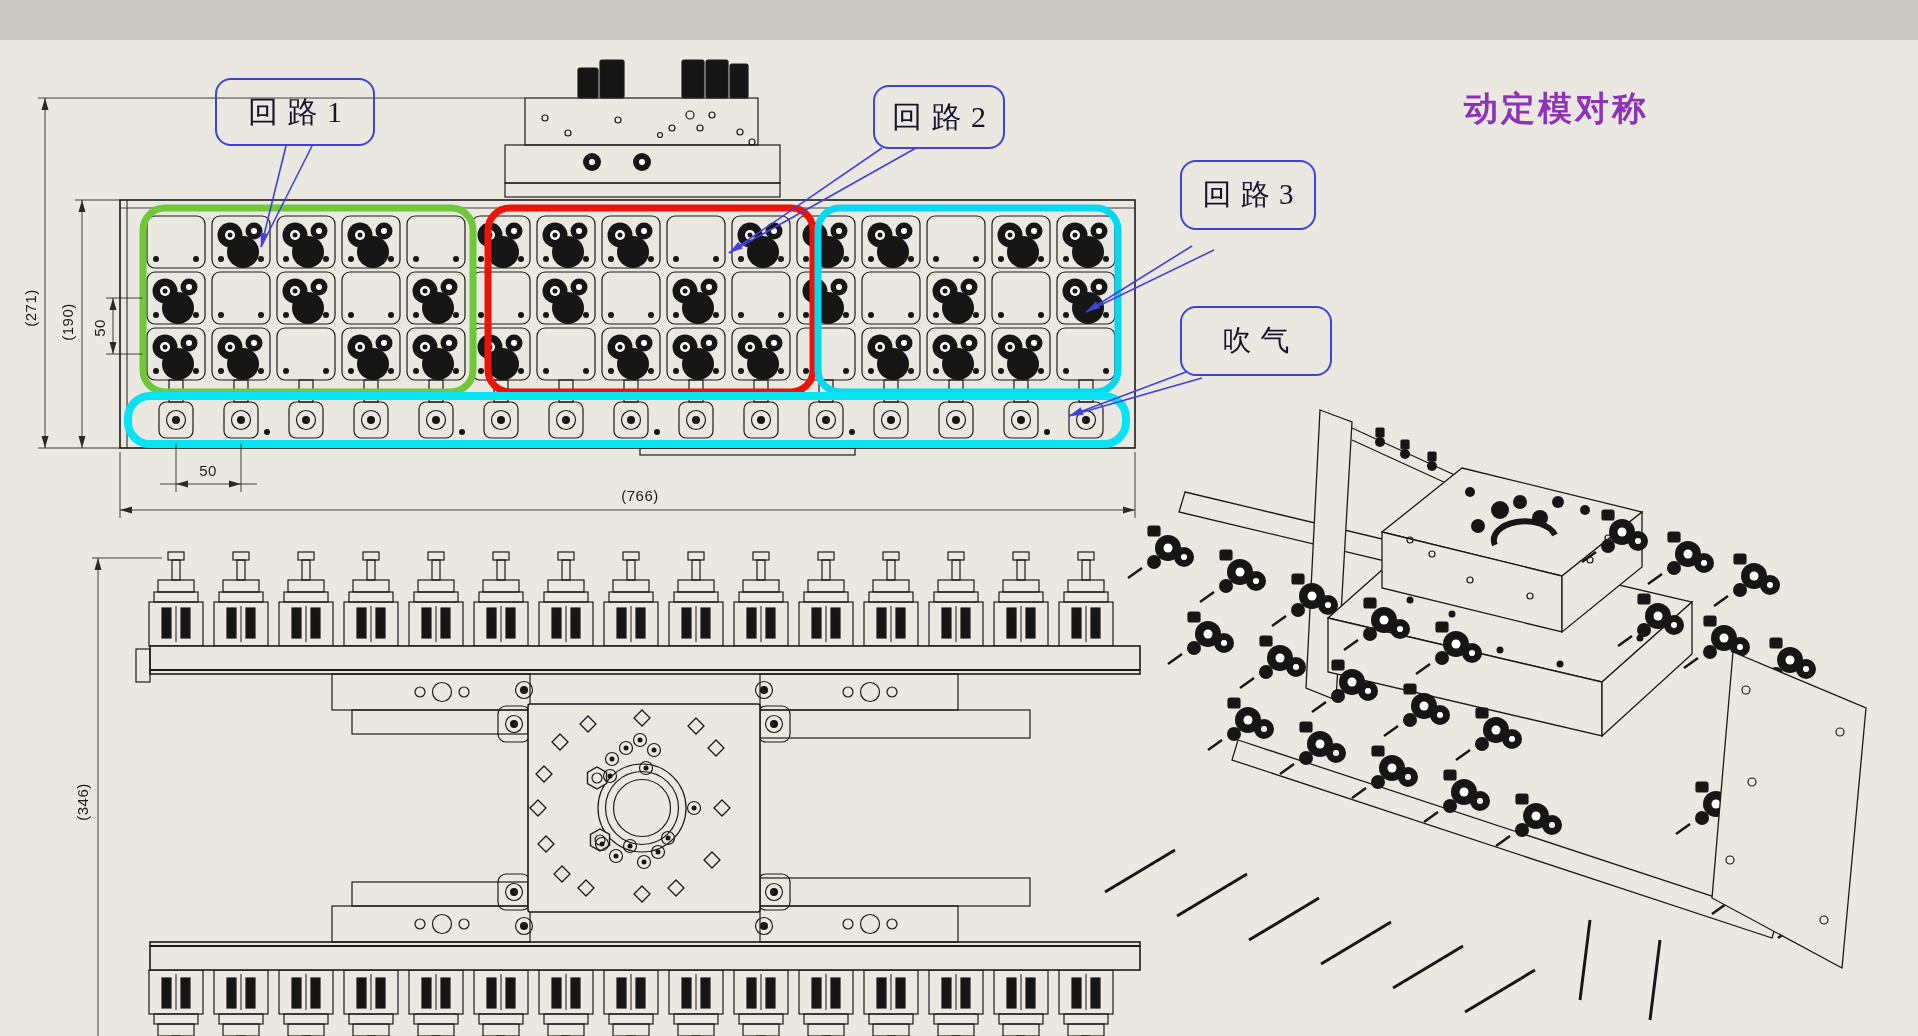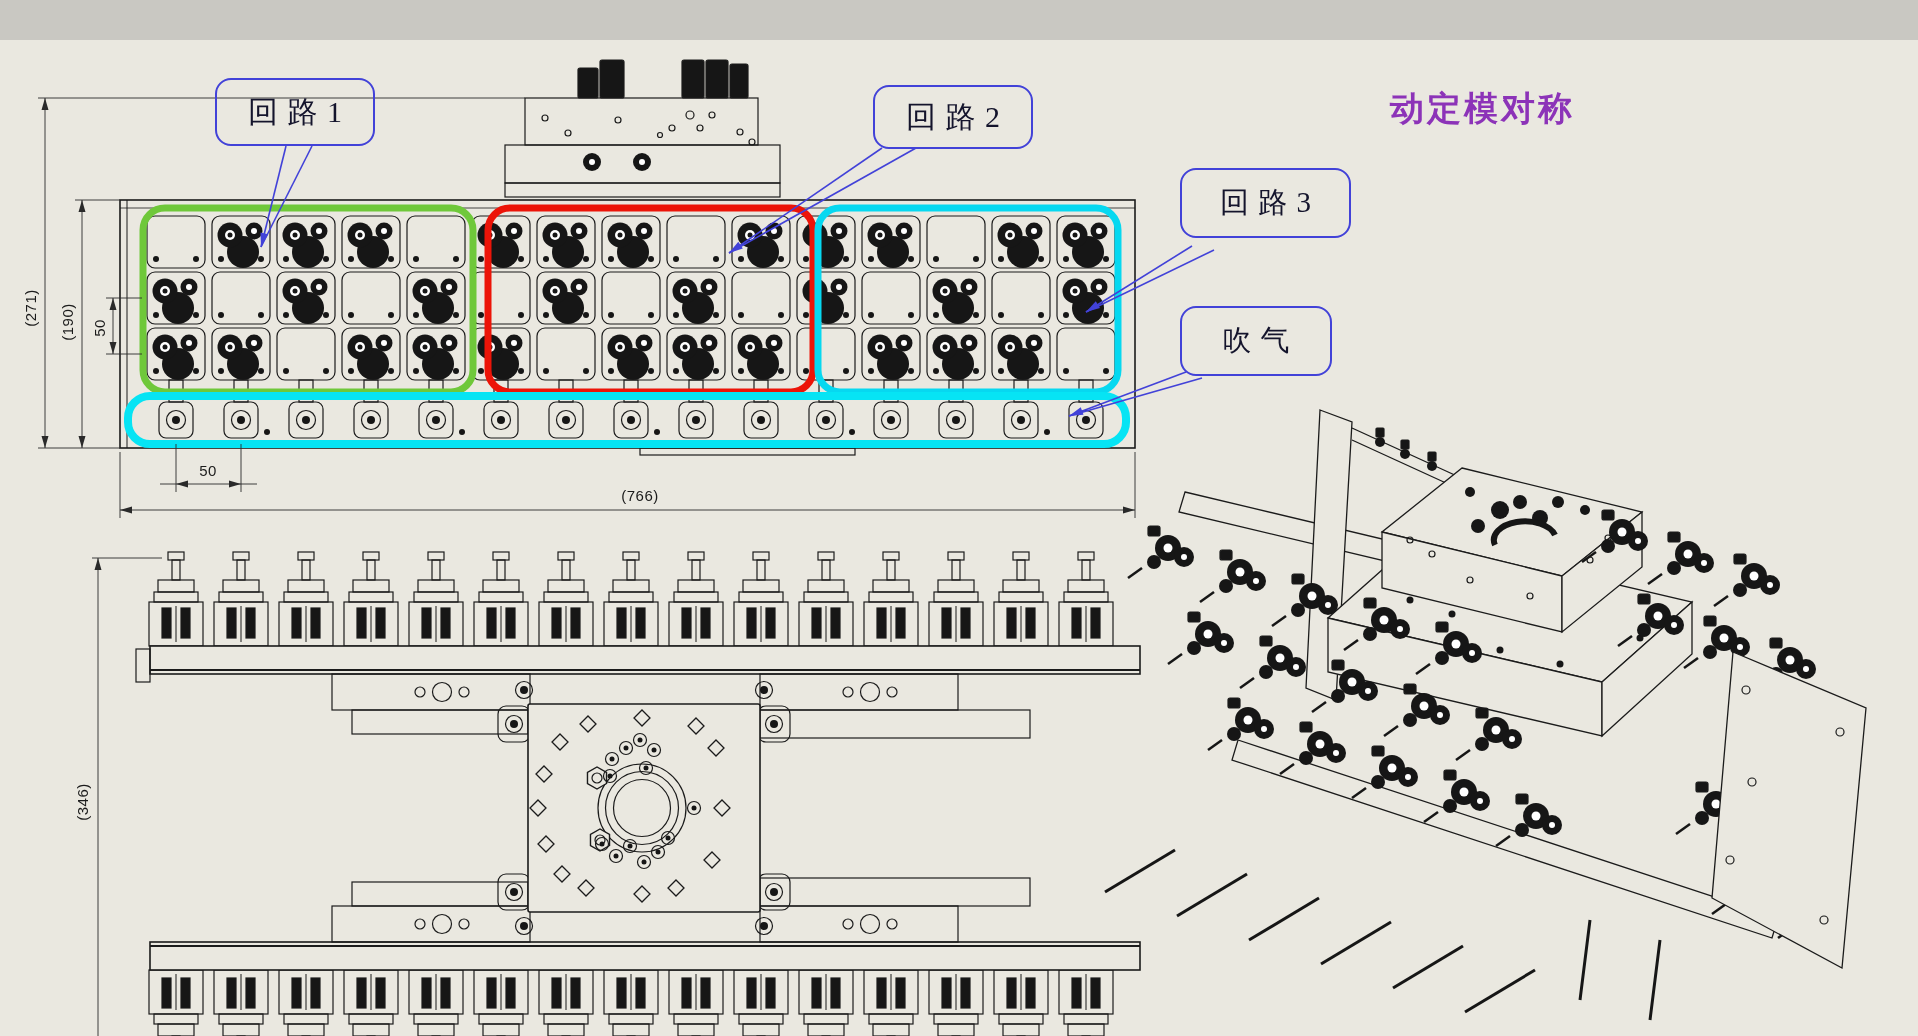--- a/index.html
+++ b/index.html
@@ -1058,31 +1058,31 @@
         <polygon points="1086,272 1099.9987905363373,267.99576929738635 1095.7703229143772,261.20459402575364" fill="#4242d8" stroke="none"></polygon>
         <line x1="1069" y1="376" x2="1186" y2="332" stroke="#4242d8" stroke-width="1.6"></line>
         <line x1="1069" y1="376" x2="1202" y2="338" stroke="#4242d8" stroke-width="1.6"></line>
         <polygon points="1069,376 1083.512,374.81600000000003 1080.6960000000001,367.328" fill="#4242d8" stroke="none"></polygon>
       </g>
     </svg>
 
   <div class="callout" style="left:215px;top:38px;width:160px;height:68px;font-size:30px;">
     <span>回路1</span>
   </div>
-  <div class="callout" style="left:873px;top:45px;width:160px;height:64px;font-size:30px;">
+  <div class="callout" style="left:873px;top:45px;width:132px;height:64px;font-size:30px;">
     <span>回路2</span>
   </div>
-  <div class="callout" style="left:1180px;top:128px;width:171px;height:70px;font-size:29px;">
+  <div class="callout" style="left:1180px;top:120px;width:136px;height:70px;font-size:29px;">
     <span>回路3</span>
   </div>
   <div class="callout" style="left:1180px;top:266px;width:152px;height:70px;font-size:29px;justify-content:center;">
     <span>吹气</span>
   </div>
 
-  <div class="title-note" style="left:1390px;top:46px;">动定模对称</div>
+  <div class="title-note" style="left:1464px;top:46px;">动定模对称</div>
 
   <div class="dim vert" style="left:30px;top:268px;">(271)</div>
   <div class="dim vert" style="left:67px;top:282px;">(190)</div>
   <div class="dim vert" style="left:99px;top:288px;">50</div>
   <div class="dim" style="left:208px;top:430px;">50</div>
   <div class="dim" style="left:640px;top:455px;text-align:center;">(766)</div>
   <div class="dim vert" style="left:82px;top:762px;">(346)</div>
 </div>
 
 </body></html>

